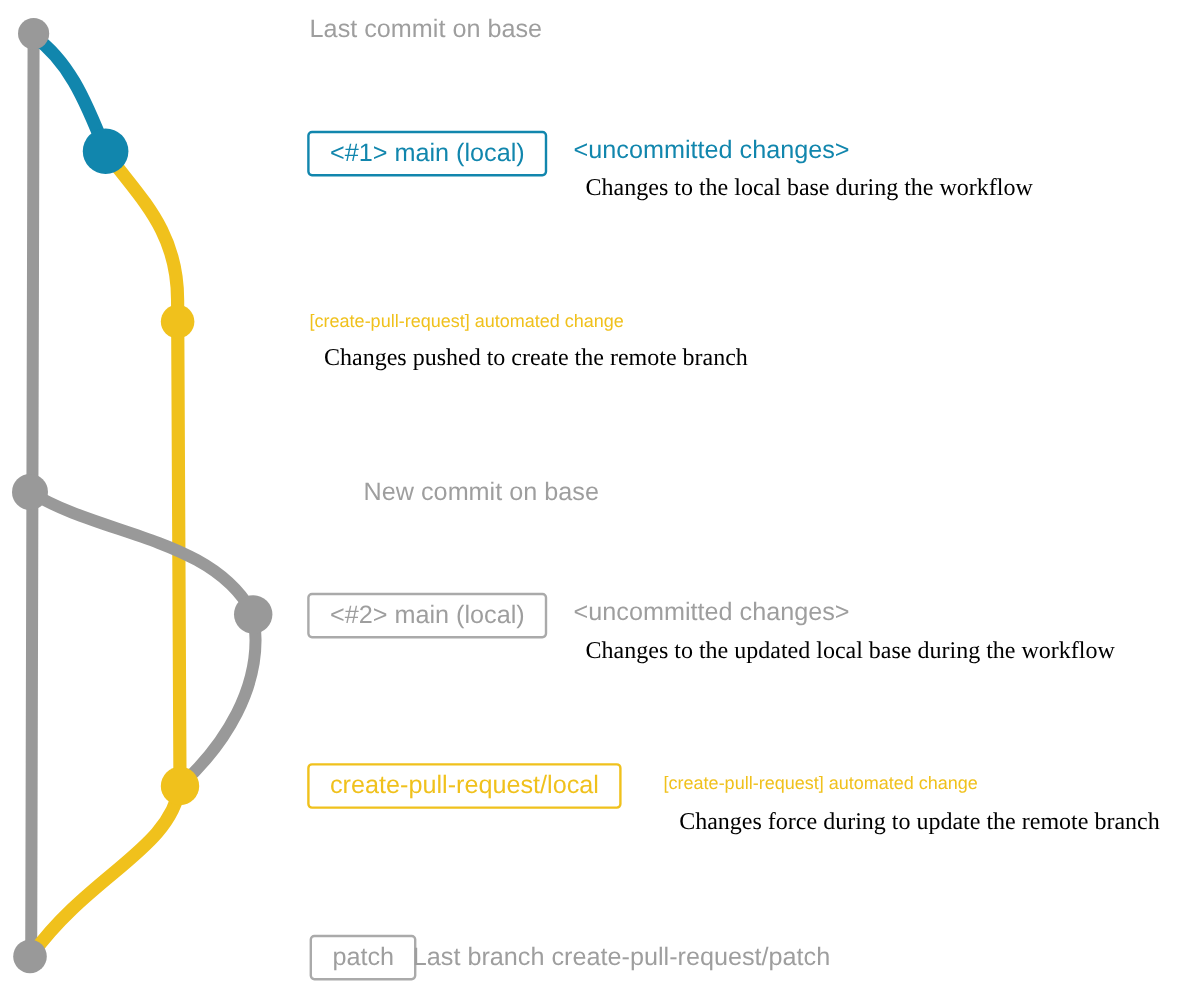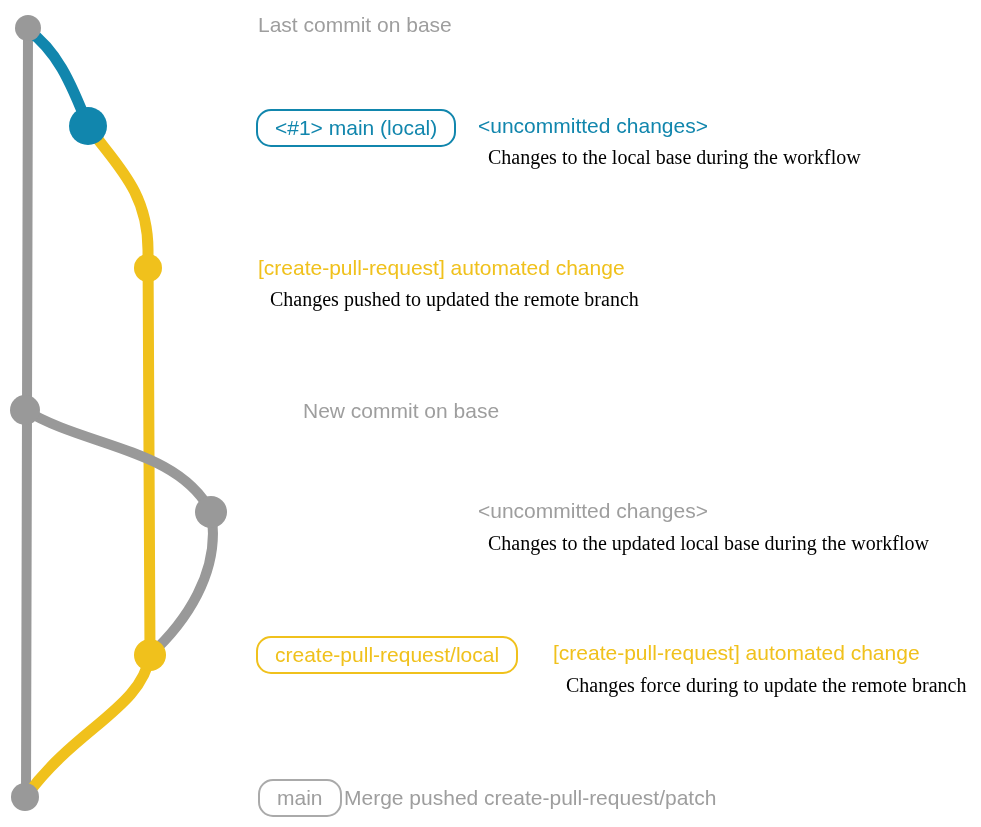--- a/index.html
+++ b/index.html
@@ -32,31 +32,31 @@
   .caption {
     font-size: 21px;
     color: var(--gray-text);
   }
   .badge {
     display: inline-flex;
     align-items: center;
     height: 34px;
     padding: 0 17px;
     border: 2px solid;
-    border-radius: 15px;
+    border-radius: 4px;
     font-size: 21px;
     box-sizing: content-box;
   }
   .badge.blue   { color: var(--blue); border-color: var(--blue); }
   .badge.gray   { color: var(--gray-text); border-color: var(--gray-border); }
   .badge.yellow { color: var(--yellow); border-color: var(--yellow); }
 
   .note-blue { font-size: 21px; color: var(--blue); }
   .note-gray { font-size: 21px; color: var(--gray-text); }
-  .msg-yellow { font-size: 21px; color: var(--yellow); }
+  .msg-yellow { font-size: 15px; color: var(--yellow); }
   .detail {
     font-family: Liberation Serif, serif;
     font-size: 20px;
     color: var(--black);
   }
 </style>
 </head>
 <body>
 
 <div class="stage">
@@ -84,27 +84,28 @@
     <circle class="dot-gray" cx="25" cy="797" r="14"></circle>
   </svg>
 
   <div class="anno caption" style="left:258px; top:25px;">Last commit on base</div>
 
   <div class="anno badge blue" style="left:256px; top:128px;">&lt;#1&gt; main (local)</div>
   <div class="anno note-blue" style="left:478px; top:126px;">&lt;uncommitted changes&gt;</div>
   <div class="anno detail" style="left:488px; top:157px;">Changes to the local base during the workflow</div>
 
   <div class="anno msg-yellow" style="left:258px; top:268px;">[create-pull-request] automated change</div>
-  <div class="anno detail" style="left:270px; top:299px;">Changes pushed to updated the remote branch</div>
+  <div class="anno detail" style="left:270px; top:299px;">Changes pushed to create the remote branch</div>
 
   <div class="anno caption" style="left:258px; top:411px;margin-left:45px;">New commit on base</div>
 
+  <div class="anno badge gray" style="left:256px; top:513px;">&lt;#2&gt; main (local)</div>
   <div class="anno note-gray" style="left:478px; top:511px;">&lt;uncommitted changes&gt;</div>
   <div class="anno detail" style="left:488px; top:543px;">Changes to the updated local base during the workflow</div>
 
   <div class="anno badge yellow" style="left:256px; top:655px;">create-pull-request/local</div>
   <div class="anno msg-yellow" style="left:553px; top:653px;">[create-pull-request] automated change</div>
   <div class="anno detail" style="left:566px; top:685px;">Changes force during to update the remote branch</div>
 
-  <div class="anno badge gray" style="left:258px; top:798px;">main</div>
-  <div class="anno caption" style="left:344px; top:798px;">Merge pushed create-pull-request/patch</div>
+  <div class="anno badge gray" style="left:258px; top:798px;">patch</div>
+  <div class="anno caption" style="left:344px; top:798px;">Last branch create-pull-request/patch</div>
 
 </div>
 
 </body></html>

